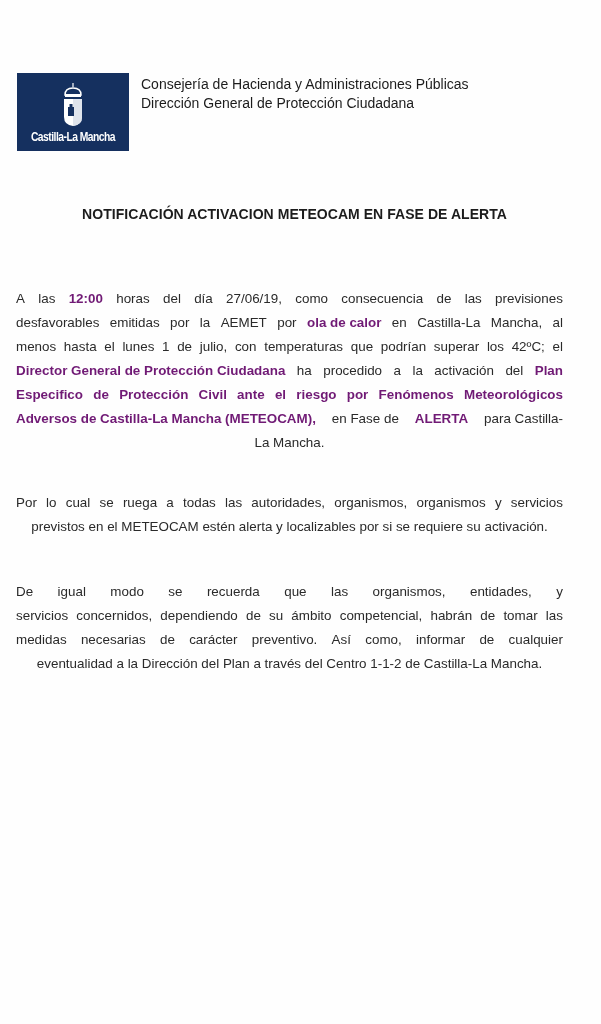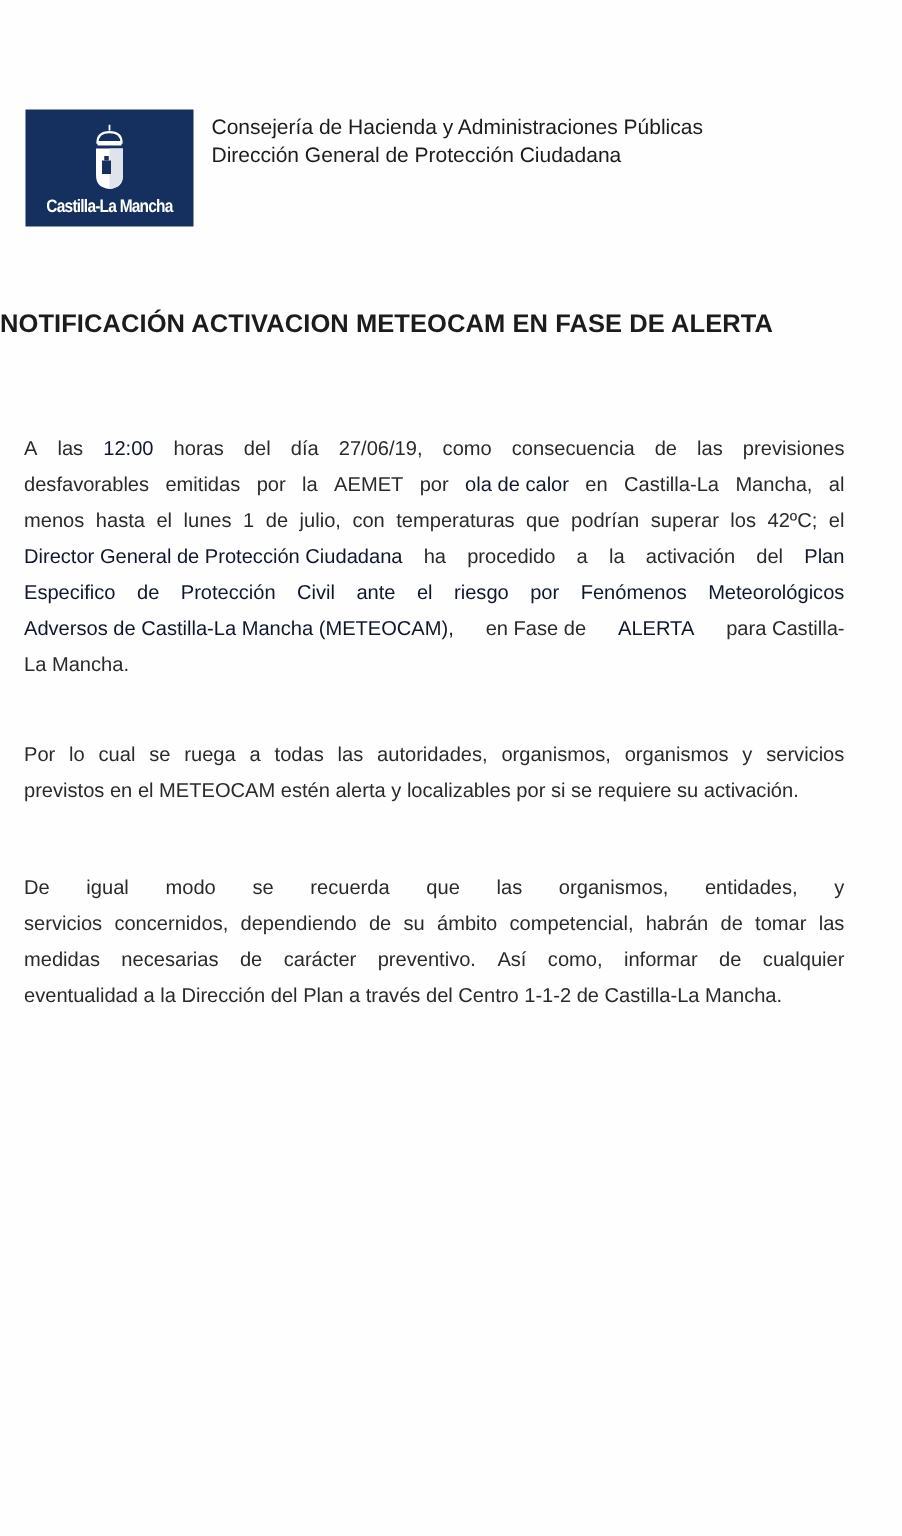--- a/index.html
+++ b/index.html
@@ -6,28 +6,28 @@
   body { width: 601px; height: 1024px; position: relative; overflow: hidden;
          font-family: "Liberation Sans", sans-serif; color: #1a1a1a; }
   .logo { position: absolute; left: 17px; top: 73px; width: 112px; height: 78px;
           background: #15305f; }
   .logo svg { position: absolute; left: 44px; top: 10px; }
   .logo-text { position: absolute; left: 0; right: 0; top: 57px; text-align: center;
                color: #fff; font-weight: bold; font-size: 12px; letter-spacing: -0.6px;
                font-family: "Liberation Sans", sans-serif; transform: scaleX(0.86); }
   .org { position: absolute; left: 141px; top: 75px; font-weight: normal; font-size: 14px;
          line-height: 19px; color: #1c1c1c; }
-  .title { position: absolute; left: 0; right: 12px; top: 206px; 
-           font-weight: bold; font-size: 17px; color: #1c1c1c; letter-spacing: 0.05px; }
+  .title { position: absolute; left: 0; right: 12px; top: 206px; text-align: center;
+           font-weight: bold; font-size: 14px; color: #1c1c1c; letter-spacing: 0.05px; }
   .para { position: absolute; left: 16px; width: 547px; font-size: 13.4px; color: #2a2a2a; }
   .line { height: 24px; line-height: 24px; text-align: justify; text-align-last: justify;
           white-space: nowrap; display: flex; justify-content: space-between; }
-  .line.last { justify-content: flex-start; gap: 3.6px; }
+  .line.last { justify-content: center; gap: 3.6px; }
   .w { display: inline-block; }
-  .b { font-weight: normal; color: #0f172a; }
+  .b { font-weight: bold; color: #701a75; }
 </style>
 </head>
 <body>
 
 <div class="logo">
   <svg width="24" height="44" viewBox="0 0 24 44">
     <line x1="12" y1="0" x2="12" y2="4" stroke="#fff" stroke-width="1.2"></line>
     <path d="M4 12 Q4 5 12 5 Q20 5 20 12 Z" fill="none" stroke="#fff" stroke-width="1.5"></path>
     <rect x="4" y="11" width="16" height="3" fill="#fff"></rect>
     <path d="M3 16 H21 V34 Q21 42 12 43 Q3 42 3 34 Z" fill="#fff"></path>

